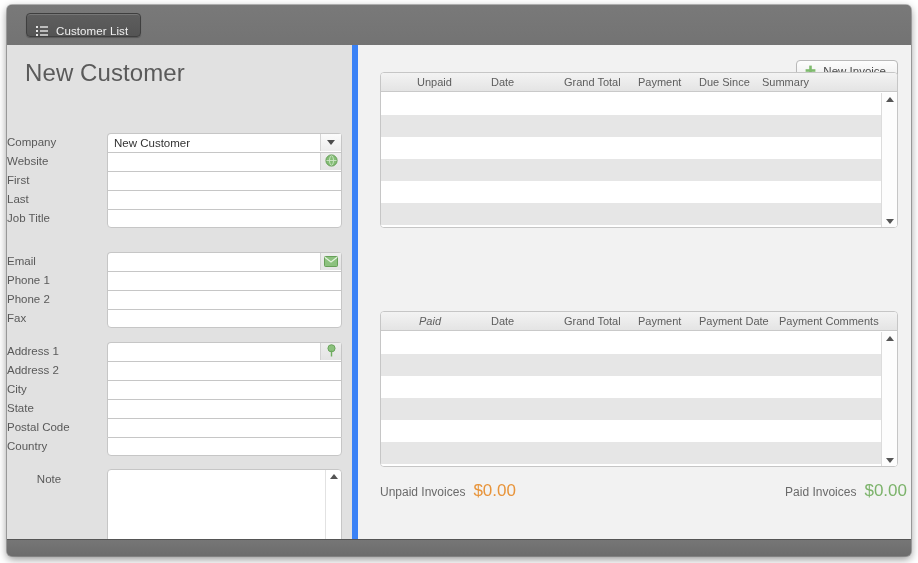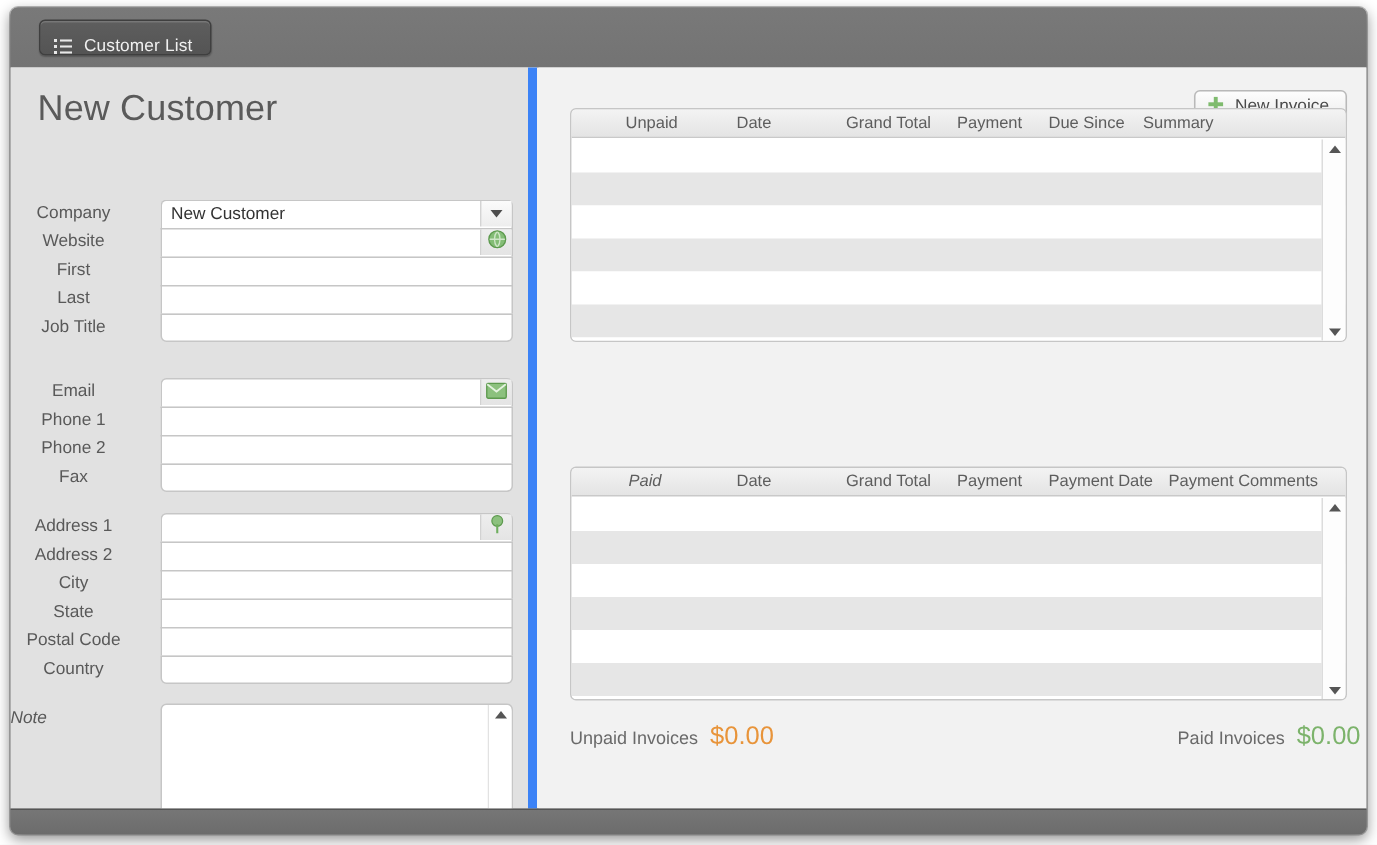--- a/index.html
+++ b/index.html
@@ -92,21 +92,21 @@
     height: 19px;
     margin-bottom: 0;
   }
   .field-label {
     position: absolute;
     left: 0;
     top: 0;
     width: 92px;
     height: 19px;
     line-height: 19px;
-    text-align: center;
+    text-align: left;
     font-size: 11.5px;
     color: #595959;
     padding-right: 8px;
   }
   .field-input {
     position: absolute;
     left: 100px;
     top: 0;
     width: 235px;
     height: 19px;
@@ -159,22 +159,22 @@
     width: 0; height: 0;
     border-left: 4px solid transparent;
     border-right: 4px solid transparent;
     border-top: 5px solid #4d4d4d;
   }
 
   
   #note-group { position: absolute; left: 0; top: 424px; width: 351px; }
   #note-label {
     position: absolute; left: 0; top: 4px;
-    width: 92px; text-align: left; padding-right: 8px;
-    font-size: 11.5px; color: #595959; font-style: italic;
+    width: 92px; text-align: center; padding-right: 8px;
+    font-size: 11.5px; color: #595959;
   }
   #note-input {
     position: absolute;
     left: 100px; top: 0;
     width: 235px; height: 92px;
     background: #fff;
     border: 1px solid #c6c6c6;
     border-radius: 4px;
     resize: none;
     outline: none;

